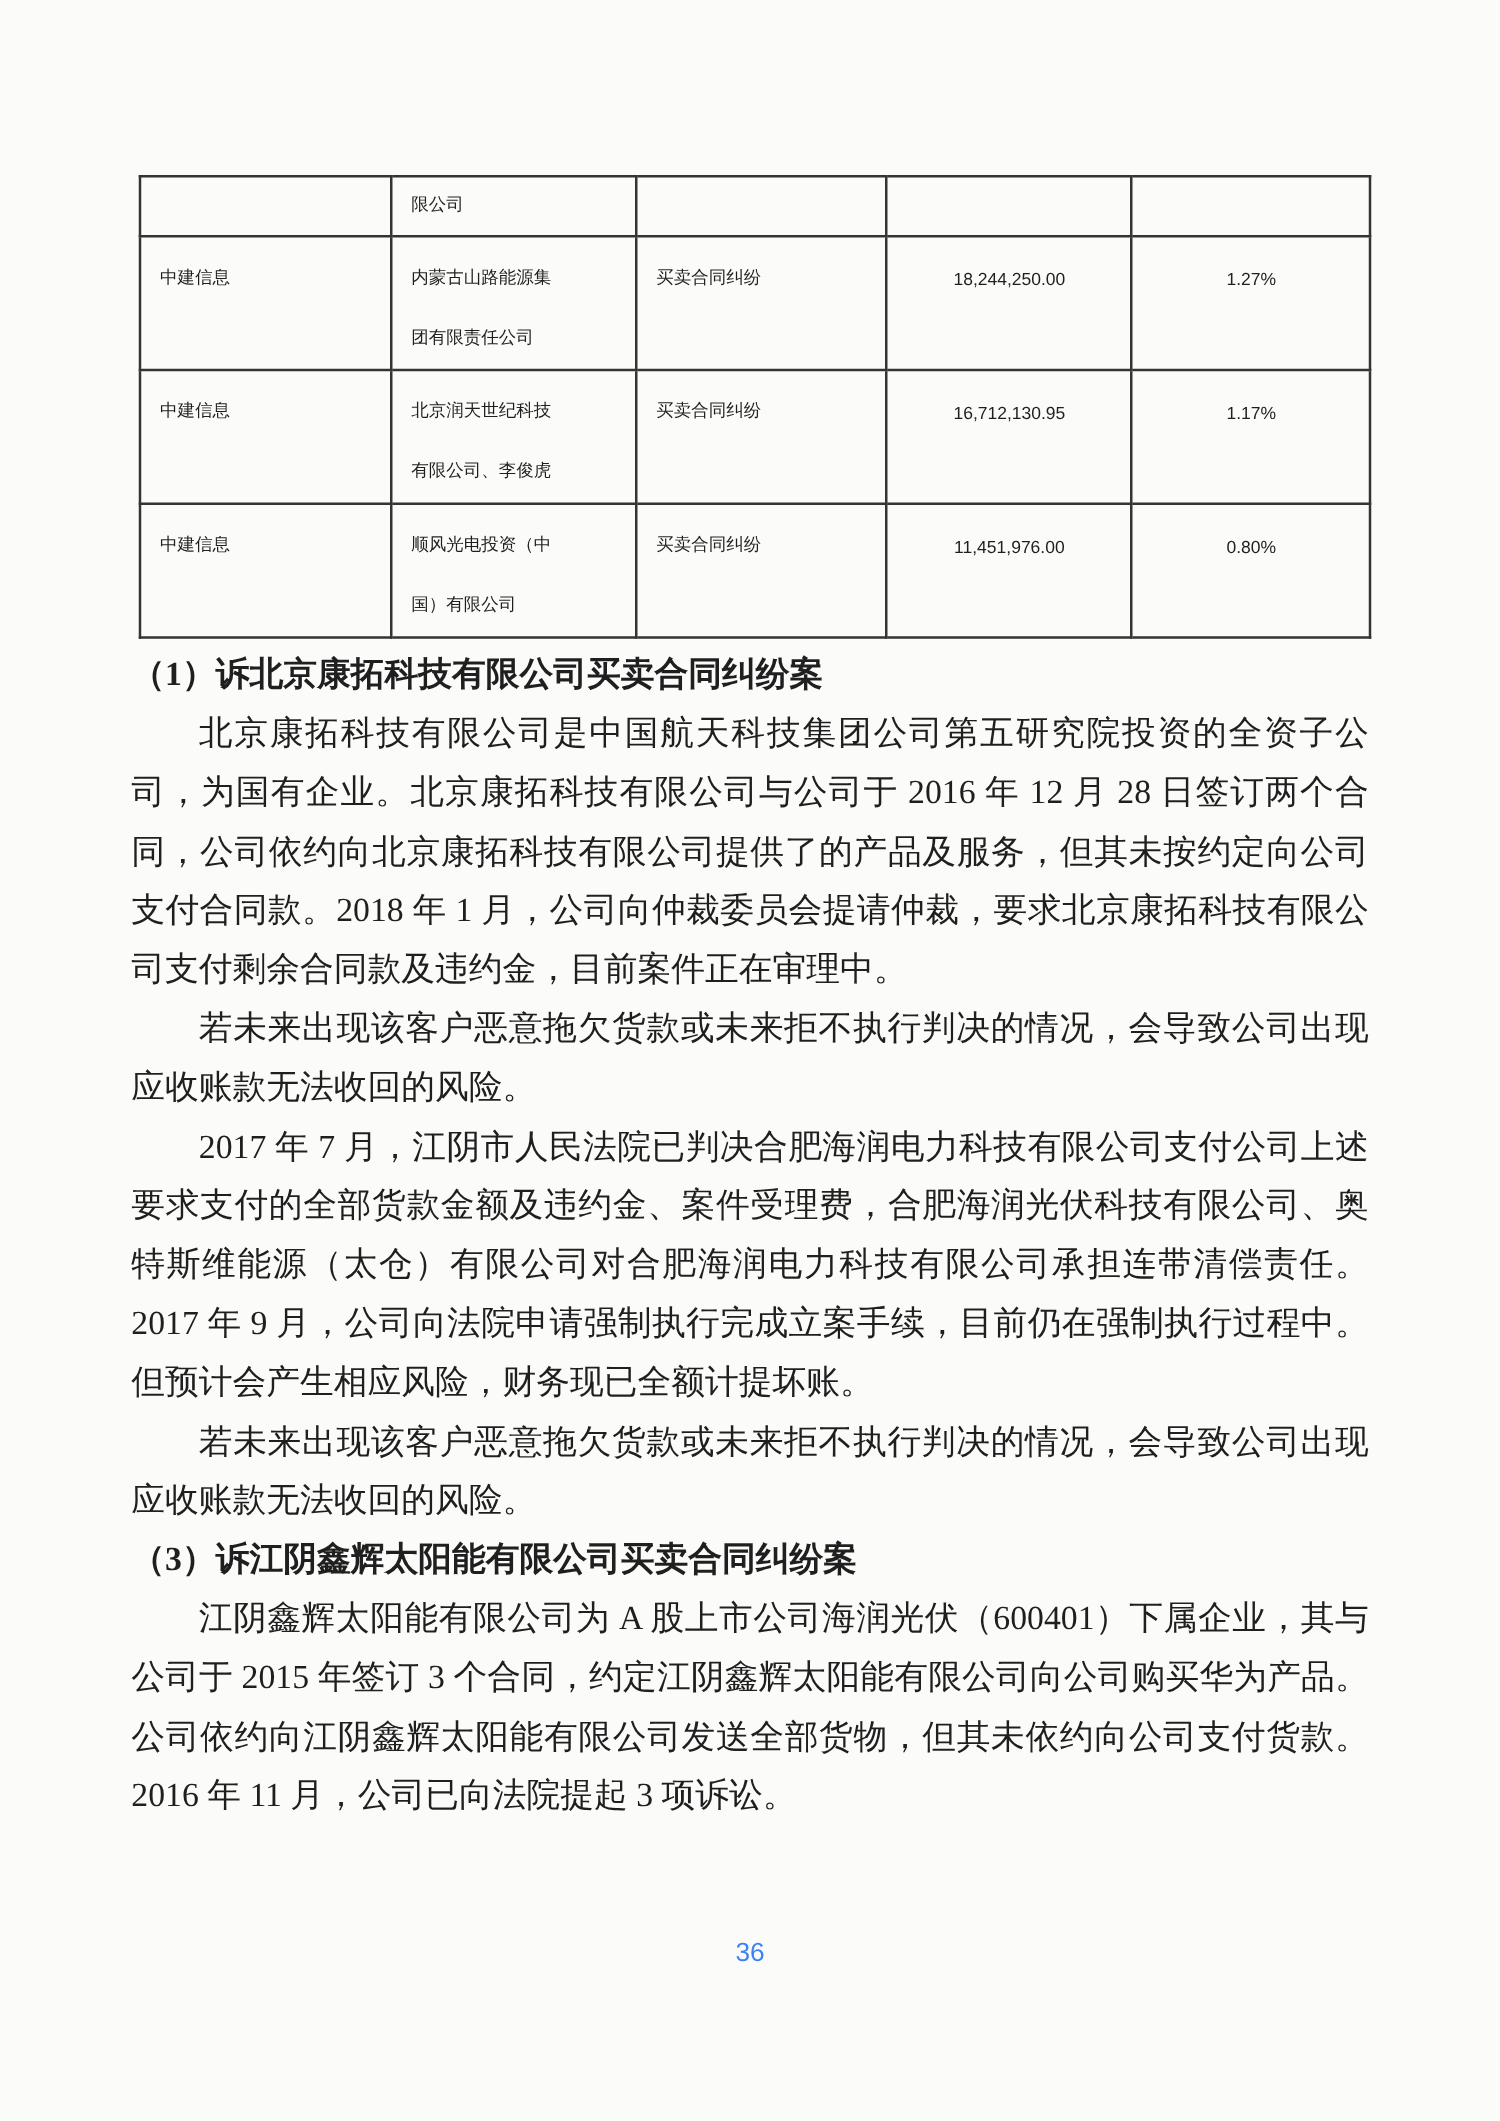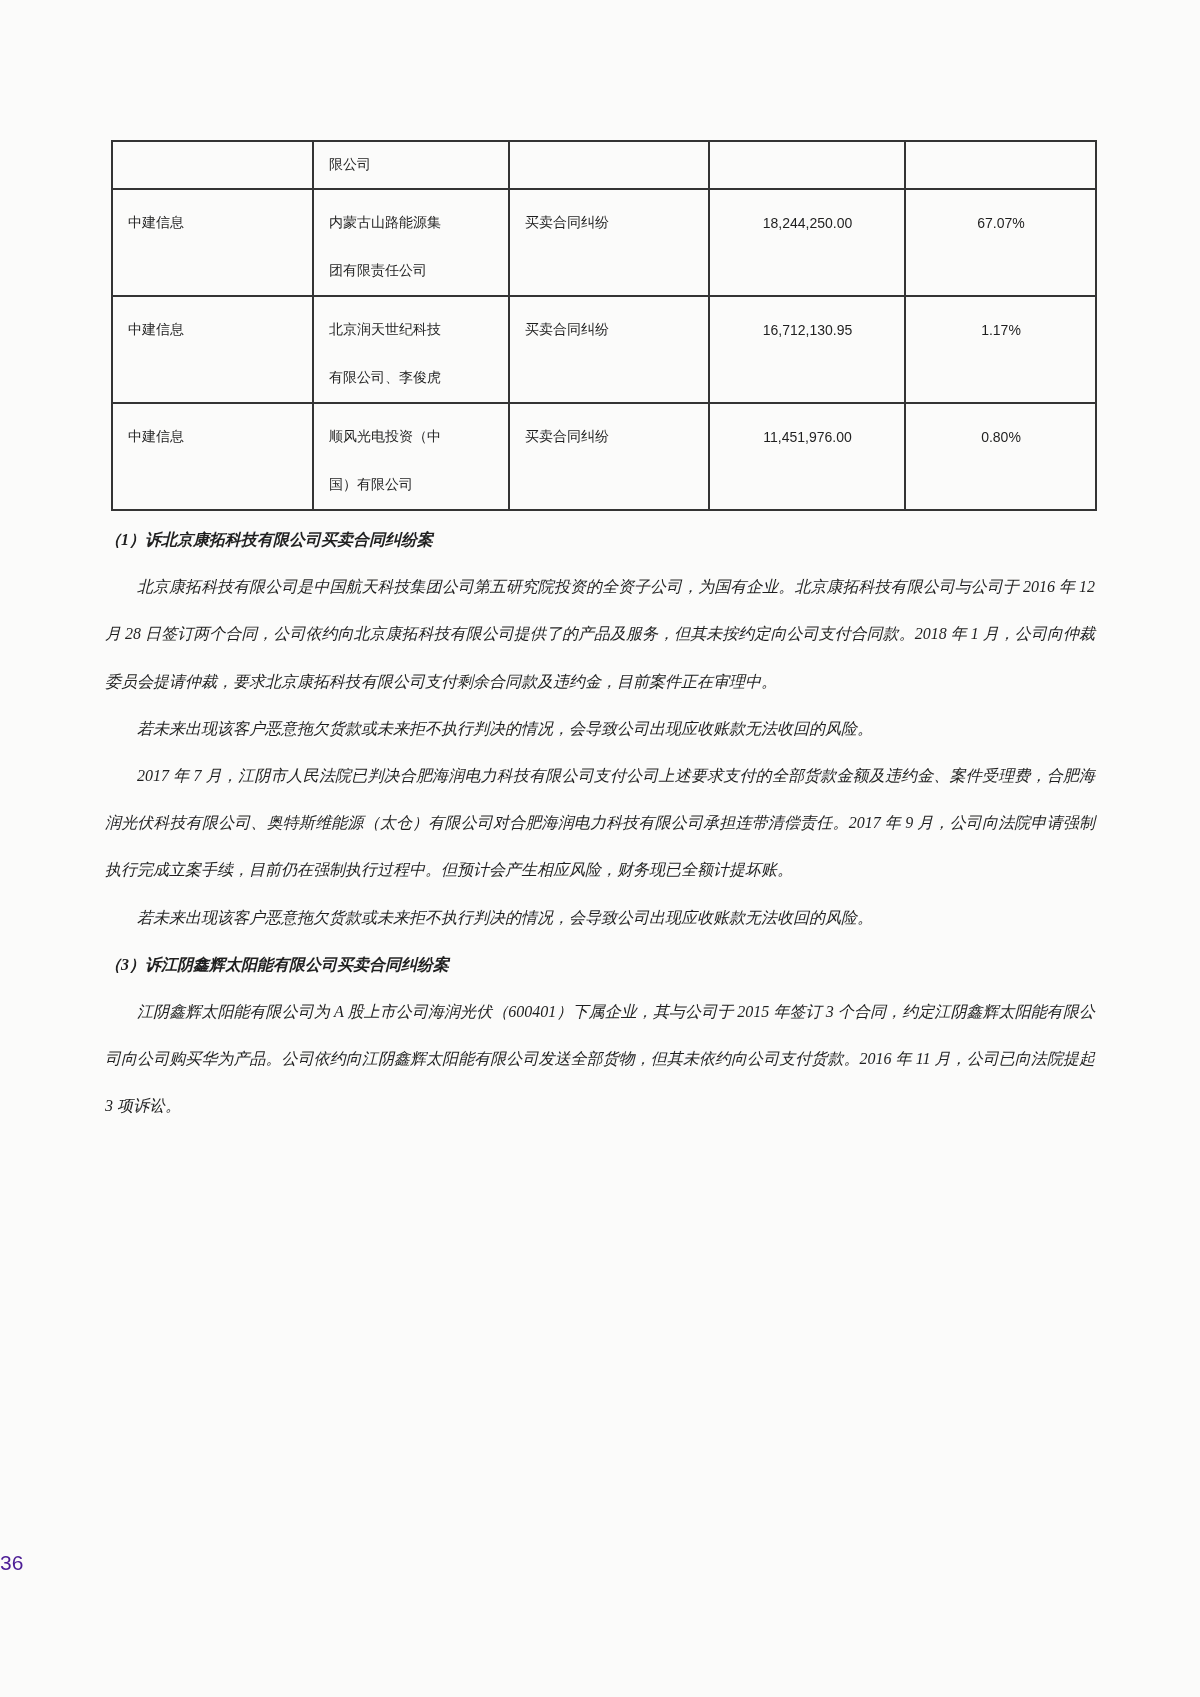--- a/index.html
+++ b/index.html
@@ -44,45 +44,44 @@
     font-size: 21px;
     text-align: center;
   }
 
   
   .content {
     position: absolute;
     top: 516px;
     left: 105px;
     width: 990px;
-    font-size: 16px;
+    font-size: 27px;
     line-height: 47.2px;
-    font-style: italic;
   }
   .content p {
     margin: 0;
     text-indent: 2em;
     text-align: justify;
   }
   .sec-heading {
     font-weight: bold;
     margin: 0;
     text-align: left;
   }
 
   
   .page-number {
     position: absolute;
     top: 1551px;
     left: 0;
     width: 100%;
-    text-align: left;
+    text-align: center;
     font-family: "Liberation Sans", "DejaVu Sans", sans-serif;
     font-size: 21px;
-    color: #4c1d95;
+    color: #3b82f6;
   }
 </style>
 </head>
 <body>
 
 <div class="page">
 
   <table class="lawsuit-table">
     <colgroup>
       <col style="width:201px">
@@ -98,21 +97,21 @@
         <td></td>
         <td class="num"></td>
         <td class="num"></td>
       </tr>
       <tr class="row-tall">
         <td>中建信息</td>
         <td>内蒙古山路能源集
 团有限责任公司</td>
         <td>买卖合同纠纷</td>
         <td class="num">18,244,250.00</td>
-        <td class="num">67.07%</td>
+        <td class="num">1.27%</td>
       </tr>
       <tr class="row-tall">
         <td>中建信息</td>
         <td>北京润天世纪科技
 有限公司、李俊虎</td>
         <td>买卖合同纠纷</td>
         <td class="num">16,712,130.95</td>
         <td class="num">1.17%</td>
       </tr>
       <tr class="row-tall">

